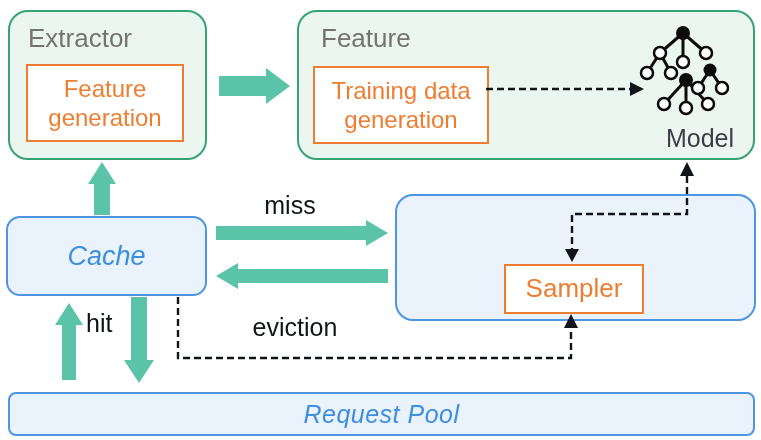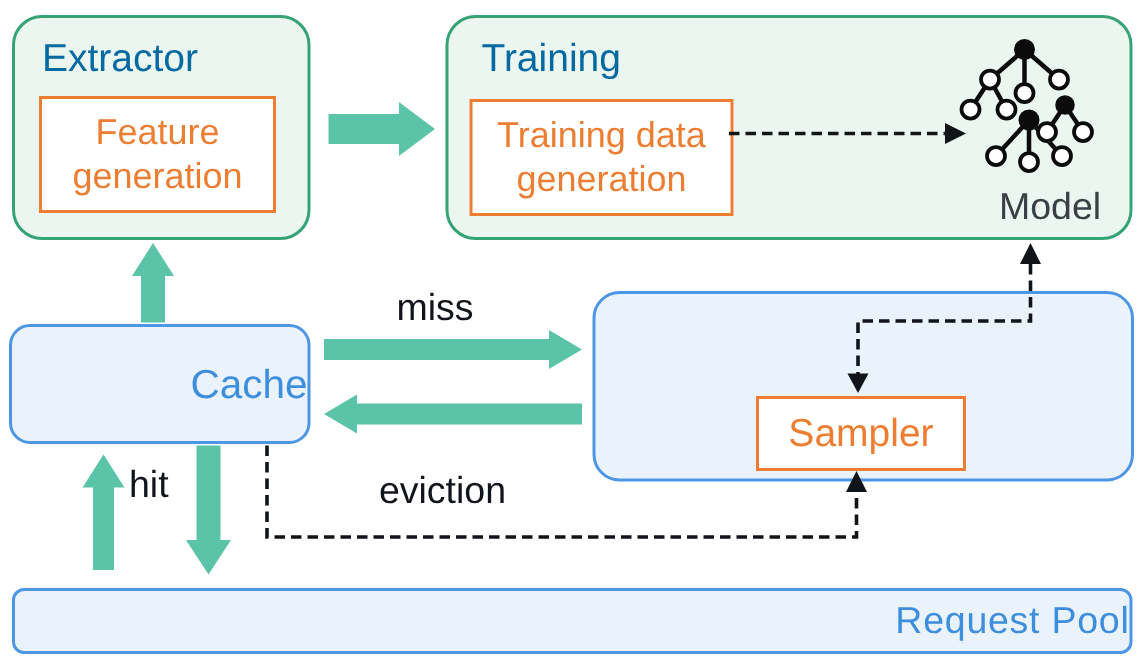--- a/index.html
+++ b/index.html
@@ -5,48 +5,48 @@
   html,body{margin:0;padding:0;background:#ffffff;}
   .stage{
     position:relative;width:761px;height:440px;background:#ffffff;overflow:hidden;
     font-family:"Liberation Sans", sans-serif;
   }
   .box{position:absolute;box-sizing:border-box;border:2px solid;}
   .rounded-lg{border-radius:20px;}
   .green-box{border-color:#36A377;background:#ECF6F1;}
   .blue-box{border-color:#4D96E4;background:#EAF2FC;}
   .box-title{position:absolute;font-size:26px;line-height:1.1;white-space:nowrap;}
-  .green-title{color:#0369a1;}
+  .green-title{color:#737373;}
   .blue-title{color:#3E8EDE;}
   .orange-box{
     position:absolute;box-sizing:border-box;border:2px solid #ED7D31;background:#ffffff;
     display:flex;align-items:center;justify-content:center;text-align:center;
     color:#ED7D31;font-size:24px;line-height:1.22;
   }
-  .center-text{display:flex;align-items:center;justify-content:flex-end;}
+  .center-text{display:flex;align-items:center;justify-content:center;font-style:italic;}
   .flow-label{position:absolute;color:#111418;font-size:25px;line-height:1.15;text-align:center;}
   .gray-label{position:absolute;color:#3A3F46;font-size:25px;line-height:1.15;text-align:center;}
   .overlay{position:absolute;left:0;top:0;pointer-events:none;}
   #cache-box{font-size:27px;}
   #request-pool-box{font-size:25px;letter-spacing:0.5px;}
 </style>
 </head>
 <body>
 
 <div class="stage">
 
   <div class="box green-box rounded-lg" style="left:8px;top:10px;width:199px;height:150px;">
     <div class="box-title green-title" style="left:18px;top:12px;">Extractor</div>
     <div class="orange-box" style="left:16px;top:52px;width:158px;height:78px;">
       <span>Feature generation</span>
     </div>
   </div>
 
   <div class="box green-box rounded-lg" style="left:297px;top:10px;width:458px;height:150px;">
-    <div class="box-title green-title" style="left:22px;top:12px;">Training</div>
+    <div class="box-title green-title" style="left:22px;top:12px;">Feature</div>
     <div class="orange-box" style="left:14px;top:54px;width:176px;height:78px;">
       <span>Training data generation</span>
     </div>
   </div>
 
   <div class="box blue-box center-text blue-title" style="left:6px;top:216px;width:201px;height:80px;border-radius:14px;" id="cache-box">
     <span>Cache</span>
   </div>
 
   <div class="box blue-box" style="left:395px;top:194px;width:361px;height:127px;border-radius:18px;">

